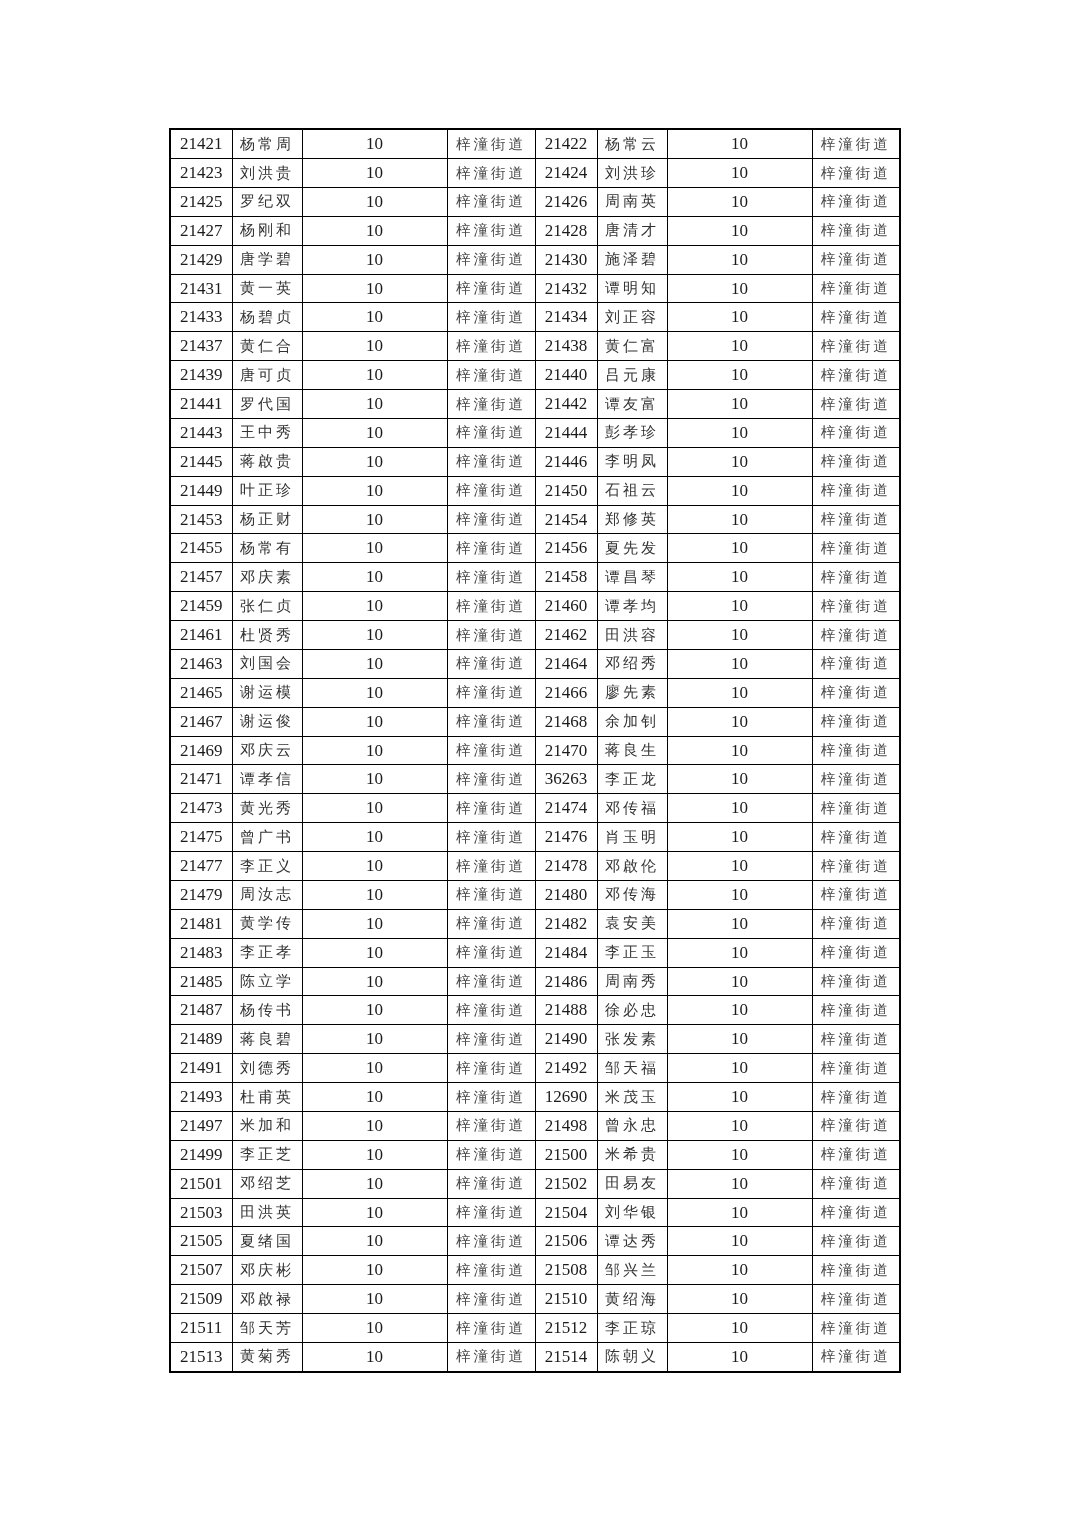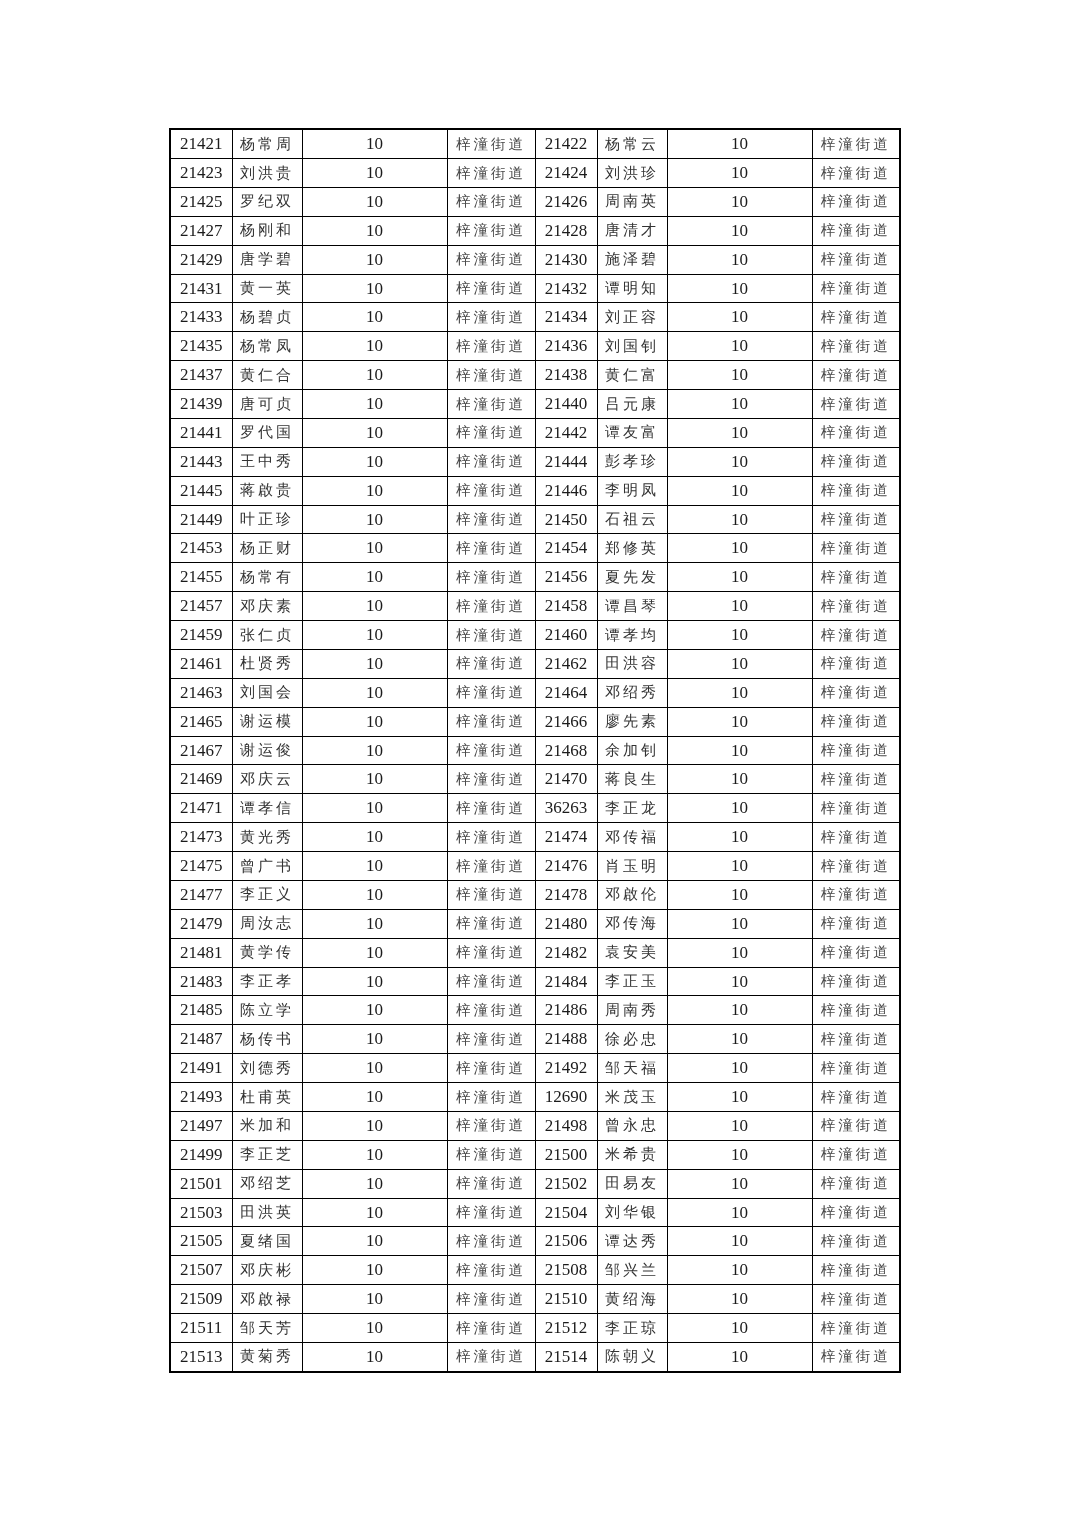--- a/index.html
+++ b/index.html
@@ -138,30 +138,20 @@
           <td class="id-cell">21433</td>
           <td class="name-cell">杨碧贞</td>
           <td class="amount-cell">10</td>
           <td class="district-cell">梓潼街道</td>
           <td class="id-cell">21434</td>
           <td class="name-cell">刘正容</td>
           <td class="amount-cell">10</td>
           <td class="district-cell">梓潼街道</td>
         </tr>
         <tr>
-          <td class="id-cell">21435</td>
-          <td class="name-cell">杨常凤</td>
-          <td class="amount-cell">10</td>
-          <td class="district-cell">梓潼街道</td>
-          <td class="id-cell">21436</td>
-          <td class="name-cell">刘国钊</td>
-          <td class="amount-cell">10</td>
-          <td class="district-cell">梓潼街道</td>
-        </tr>
-        <tr>
           <td class="id-cell">21437</td>
           <td class="name-cell">黄仁合</td>
           <td class="amount-cell">10</td>
           <td class="district-cell">梓潼街道</td>
           <td class="id-cell">21438</td>
           <td class="name-cell">黄仁富</td>
           <td class="amount-cell">10</td>
           <td class="district-cell">梓潼街道</td>
         </tr>
         <tr>
@@ -384,20 +374,30 @@
           <td class="amount-cell">10</td>
           <td class="district-cell">梓潼街道</td>
         </tr>
         <tr>
           <td class="id-cell">21487</td>
           <td class="name-cell">杨传书</td>
           <td class="amount-cell">10</td>
           <td class="district-cell">梓潼街道</td>
           <td class="id-cell">21488</td>
           <td class="name-cell">徐必忠</td>
+          <td class="amount-cell">10</td>
+          <td class="district-cell">梓潼街道</td>
+        </tr>
+        <tr>
+          <td class="id-cell">21489</td>
+          <td class="name-cell">蒋良碧</td>
+          <td class="amount-cell">10</td>
+          <td class="district-cell">梓潼街道</td>
+          <td class="id-cell">21490</td>
+          <td class="name-cell">张发素</td>
           <td class="amount-cell">10</td>
           <td class="district-cell">梓潼街道</td>
         </tr>
         <tr>
           <td class="id-cell">21491</td>
           <td class="name-cell">刘德秀</td>
           <td class="amount-cell">10</td>
           <td class="district-cell">梓潼街道</td>
           <td class="id-cell">21492</td>
           <td class="name-cell">邹天福</td>

